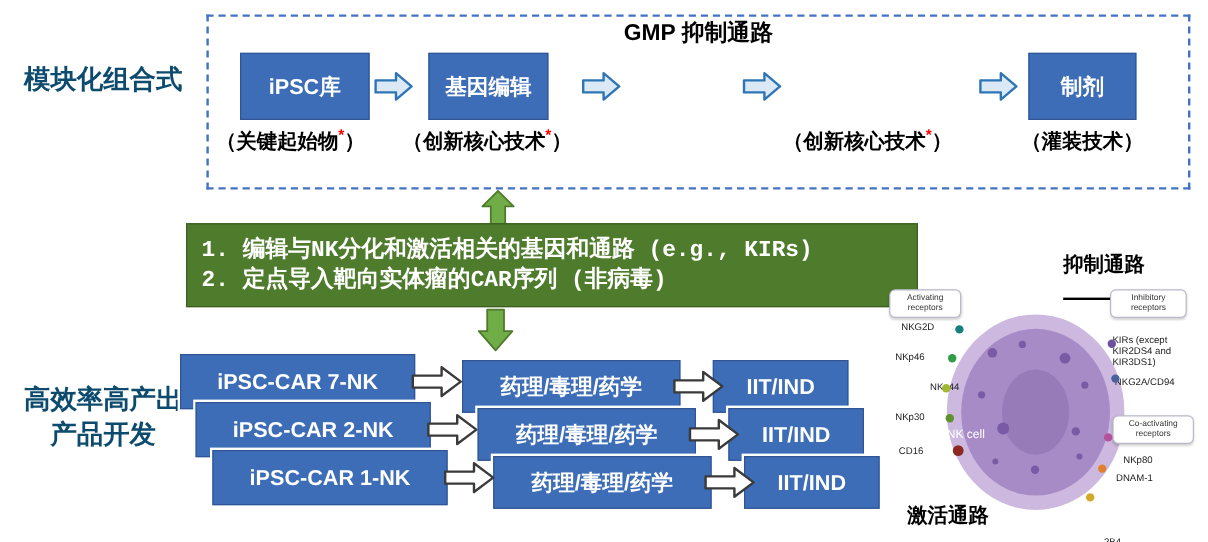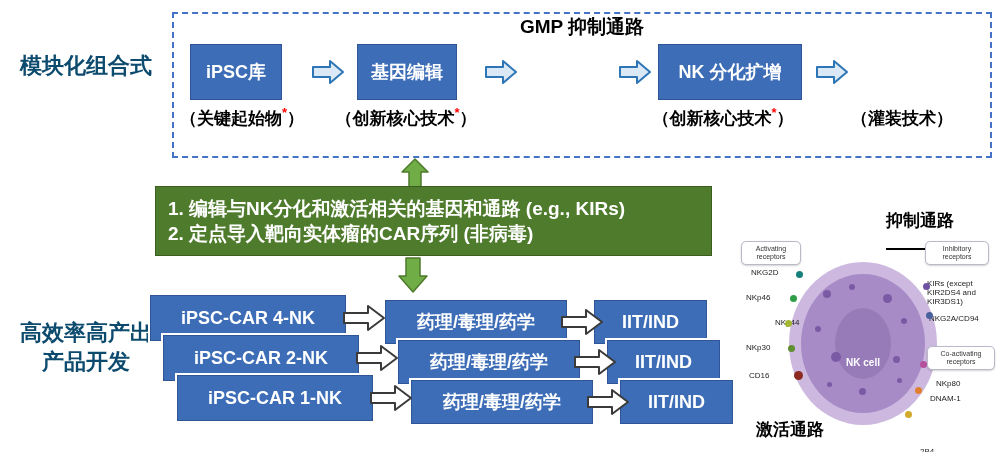--- a/index.html
+++ b/index.html
@@ -26,44 +26,44 @@
 
   .arrow { position:absolute; }
 
   .nk-label-big { position:absolute; font-size:17px; font-weight:bold; color:#000;
                   border-bottom:2px solid #000; padding-bottom:16px; white-space:nowrap; }
 
   .cell-outer { position:absolute; background:#CDB9E0; border-radius:50%; }
   .cell-inner { position:absolute; inset:12px; background:#A78BC6; border-radius:50%; }
   .cell-core  { position:absolute; inset:34px; background:#977AB8; border-radius:50%; }
   .granule { position:absolute; border-radius:50%; background:#7B5AA5; }
-  .cell-label { position:absolute; left:0; right:0; top:58%; text-align:center; color:#fff;
-                font-weight:bold; font-size:10px; }
+  .cell-label { position:absolute; left:0; right:0; top:58%; text-align:left; color:#fff;
+                font-weight:normal; font-size:10px; }
 
   .receptor-box { position:absolute; background:#fff; border:1px solid #b9b9c9; border-radius:5px;
                   font-size:7px; line-height:8px; text-align:center; color:#333; padding:3px 3px;
                   box-shadow:0 1px 2px rgba(0,0,0,0.18); }
   .receptor-item { position:absolute; font-size:8px; line-height:9px; color:#222; }
   .marker { position:absolute; width:7px; height:7px; border-radius:50%; }
 </style>
 </head>
 <body>
 
 <div class="canvas">
 
   <div class="side-label" style="left:4px; top:51px; width:164px;">
     <div>模块化组合式</div>
   </div>
 
   <div class="dashed-frame" style="left:172px; top:12px; width:820px; height:146px;"></div>
   <div class="gmp-title" style="left:172px; top:14px; width:820px;">GMP 抑制通路</div>
 
-  <div class="flow-box" style="left:190px; top:44px; width:92px;  height:56px;">iPSC库</div>
+  <div class="flow-box" style="left:200px; top:44px; width:108px;  height:56px;">iPSC库</div>
   <div class="flow-box" style="left:357px; top:44px; width:100px; height:56px;">基因编辑</div>
-  <div class="flow-box" style="left:658px; top:44px; width:144px; height:56px;">NK 分化扩增</div>
+  <div class="flow-box" style="left:857px; top:44px; width:90px;  height:56px;">制剂</div>
 
   <svg class="arrow" style="left:311px; top:59px;" width="34" height="26" viewBox="0 0 34 26">
     <path d="M2 8 H19 V2 L32 13 L19 24 V18 H2 Z" fill="#DBE8F6" stroke="#2E75B6" stroke-width="2" stroke-linejoin="round"></path>
   </svg>
   <svg class="arrow" style="left:484px; top:59px;" width="34" height="26" viewBox="0 0 34 26">
     <path d="M2 8 H19 V2 L32 13 L19 24 V18 H2 Z" fill="#DBE8F6" stroke="#2E75B6" stroke-width="2" stroke-linejoin="round"></path>
   </svg>
   <svg class="arrow" style="left:618px; top:59px;" width="34" height="26" viewBox="0 0 34 26">
     <path d="M2 8 H19 V2 L32 13 L19 24 V18 H2 Z" fill="#DBE8F6" stroke="#2E75B6" stroke-width="2" stroke-linejoin="round"></path>
   </svg>
@@ -81,35 +81,35 @@
     <span>（创新核心技术</span><span class="star">*</span><span>）</span>
   </div>
   <div class="note" style="left:837px; top:105px; width:130px;">
     <span>（灌装技术</span><span class="star"></span><span>）</span>
   </div>
 
   <svg class="arrow" style="left:399px; top:157px;" width="32" height="32" viewBox="0 0 32 32">
     <path d="M16 2 L29 15 H22 V30 H10 V15 H3 Z" fill="#70AD47" stroke="#4E7A2B" stroke-width="1.5" stroke-linejoin="round"></path>
   </svg>
 
-  <div class="green-box" style="left:155px; top:186px; width:557px; height:70px;">
+  <div class="green-box" style="left:155px; top:186px; width:610px; height:70px;font-family:Liberation Mono, monospace;">
     <div>1. 编辑与NK分化和激活相关的基因和通路 (e.g., KIRs)</div>
     <div>2. 定点导入靶向实体瘤的CAR序列 (非病毒)</div>
   </div>
 
   <svg class="arrow" style="left:396px; top:256px;" width="34" height="38" viewBox="0 0 34 38">
     <path d="M10 2 H24 V20 H31 L17 36 L3 20 H10 Z" fill="#70AD47" stroke="#4E7A2B" stroke-width="1.5" stroke-linejoin="round"></path>
   </svg>
 
   <div class="side-label" style="left:4px; top:318px; width:164px;">
     <div>高效率高产出</div>
     <div>产品开发</div>
   </div>
 
-  <div class="cascade-box" style="left:150px; top:295px; width:196px; height:46px; z-index:1;">iPSC-CAR 4-NK</div>
+  <div class="cascade-box" style="left:150px; top:295px; width:196px; height:46px; z-index:1;">iPSC-CAR 7-NK</div>
   <div class="cascade-box" style="left:385px; top:300px; width:182px; height:44px; z-index:1;">药理/毒理/药学</div>
   <div class="cascade-box" style="left:594px; top:300px; width:113px; height:44px; z-index:1;">IIT/IND</div>
   <svg class="arrow" style="left:342px; top:303px; z-index:4;" width="44" height="30" viewBox="0 0 44 30">
     <path d="M2 10 H26 V3 L42 15 L26 27 V20 H2 Z" fill="#FFFFFF" stroke="#3A3A3A" stroke-width="2" stroke-linejoin="round"></path>
   </svg>
   <svg class="arrow" style="left:560px; top:307px; z-index:4;" width="44" height="30" viewBox="0 0 44 30">
     <path d="M2 10 H26 V3 L42 15 L26 27 V20 H2 Z" fill="#FFFFFF" stroke="#3A3A3A" stroke-width="2" stroke-linejoin="round"></path>
   </svg>
 
   <div class="cascade-box" style="left:163px; top:335px; width:196px; height:46px; z-index:2;">iPSC-CAR 2-NK</div>

